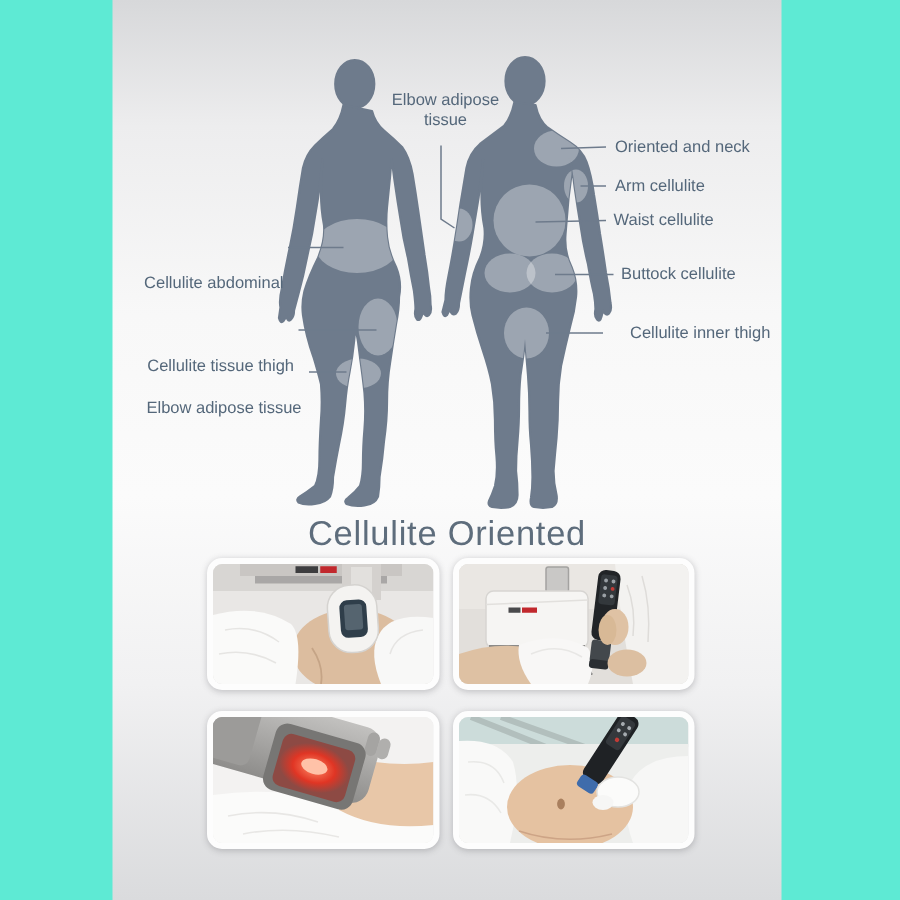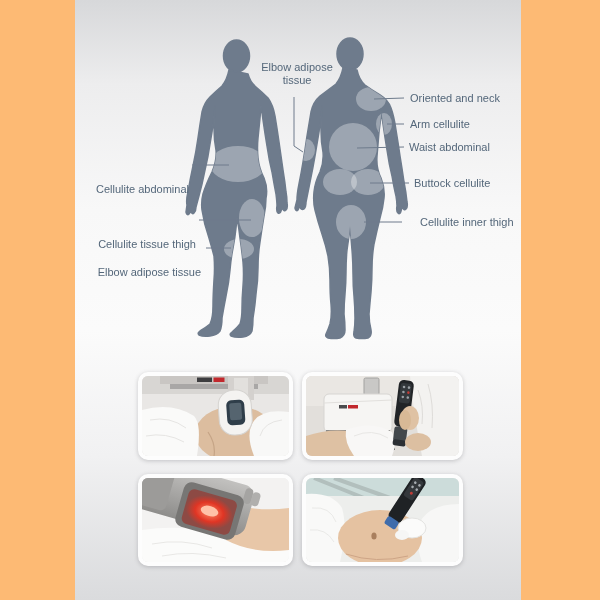--- a/index.html
+++ b/index.html
@@ -1,21 +1,21 @@
 <!DOCTYPE html>
 <html><head>
 <meta charset="utf-8">
 <style>
   html,body{margin:0;padding:0;}
   body{
     width:600px;height:600px;background:#ffffff;
     font-family:"Liberation Sans", sans-serif;
     position:relative;overflow:hidden;
   }
-  .stage{position:absolute;left:0;top:0;width:600px;height:600px;background:#fdba74;}
+  .stage{position:absolute;left:0;top:0;width:600px;height:600px;background:#5eead4;}
   .panel{
     position:absolute;left:75px;top:0;width:446px;height:600px;
     background:linear-gradient(180deg,#d7d8da 0%,#ededee 14%,#f8f8f8 35%,#fbfbfb 55%,#f1f1f2 76%,#dadbdd 100%);
   }
   .diagram-svg{position:absolute;left:0;top:0;width:600px;height:600px;}
   .lbl{
     position:absolute;font-size:11px;line-height:13px;color:#54677a;
     white-space:pre-line;
   }
   .lbl.r{text-align:right;margin-top:24px;}
@@ -135,24 +135,25 @@
     </g>
   </svg>
 
   <div class="lbl c" style="left:253px;top:61px;width:88px;">Elbow adipose
 tissue</div>
   <div class="lbl r" style="left:92px;top:159px;width:97px;">Cellulite abdominal</div>
   <div class="lbl r" style="left:88px;top:214px;width:108px;">Cellulite tissue thigh</div>
   <div class="lbl r" style="left:95px;top:242px;width:106px;">Elbow adipose tissue</div>
   <div class="lbl" style="left:410px;top:92px;width:110px;">Oriented and neck</div>
   <div class="lbl" style="left:410px;top:118px;width:100px;">Arm cellulite</div>
-  <div class="lbl" style="left:409px;top:141px;width:100px;">Waist abdominal</div>
+  <div class="lbl" style="left:409px;top:141px;width:100px;">Waist cellulite</div>
   <div class="lbl" style="left:414px;top:177px;width:105px;">Buttock cellulite</div>
   <div class="lbl" style="left:408px;top:216px;width:112px;margin-left:12px;">Cellulite inner thigh</div>
 
+  <div class="title">Cellulite Oriented</div>
 
   <div class="photo p1">
     <svg viewBox="0 0 147 80" preserveAspectRatio="none">
       <rect width="147" height="80" fill="#e9e7e5"></rect>
       <rect x="0" y="0" width="147" height="18" fill="#d8d6d3"></rect>
       <rect x="18" y="0" width="108" height="8" fill="#c9c6c3"></rect>
       <rect x="28" y="8" width="88" height="5" fill="#a9a7a6"></rect>
       <rect x="55" y="1.5" width="15" height="4.5" fill="#3d3d3f"></rect>
       <rect x="71.5" y="1.5" width="11" height="4.5" fill="#c1282d"></rect>
       <rect x="86" y="0" width="26" height="24" fill="#d4d1ce"></rect>

